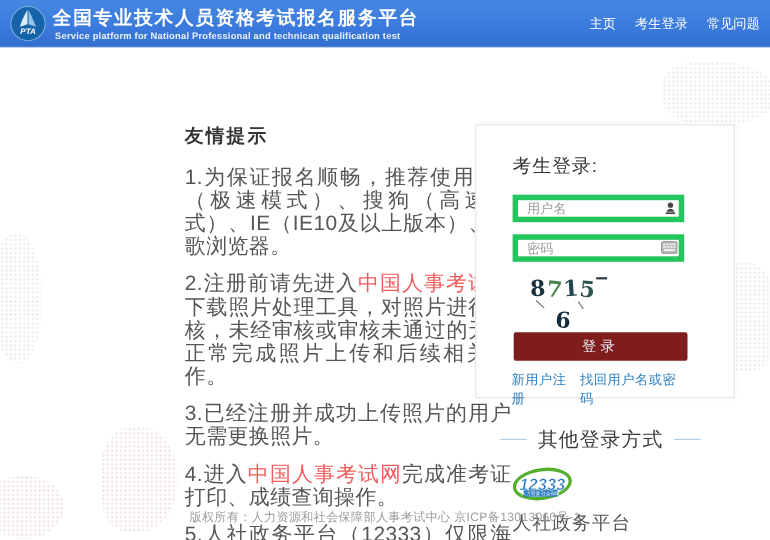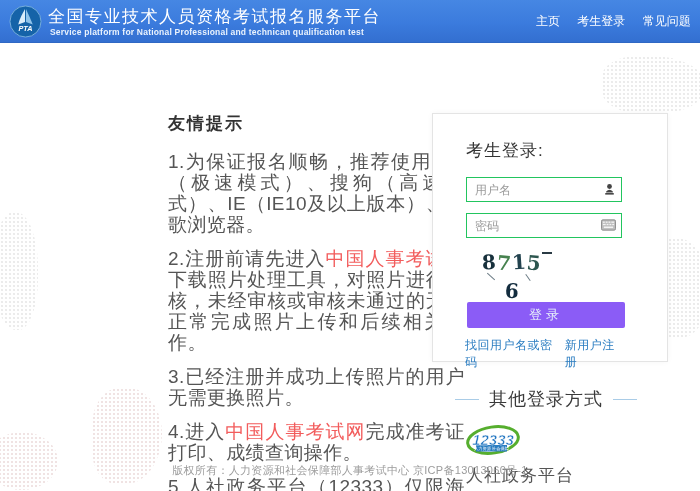--- a/index.html
+++ b/index.html
@@ -16,41 +16,41 @@
   .blob-bl   { left:-14px; top:432px; width:72px;  height:58px;  border-radius:50%; }
   .blob-r1   { left:632px; top:238px; width:74px;  height:100px; border-radius:55% 45% 40% 60%; }
   .blob-tr   { left:602px; top:56px;  width:104px; height:58px;  border-radius:40% 60% 55% 45%; }
   .blob-le   { left:-8px;  top:212px; width:46px;  height:118px; border-radius:50% 50% 45% 55%; }
 
   
   .header { position:absolute; left:0; top:0; width:700px; height:43px;
     background:linear-gradient(180deg,#4687e3 0%,#3b7bdd 55%,#336fd0 100%);
     border-bottom:1px solid #2f68c4; overflow:hidden; }
   .logo { position:absolute; left:9px; top:5px; width:33px; height:33px; }
-  .header-title { position:absolute; left:48px; top:5px; font-size:17px; font-weight:normal;
+  .header-title { position:absolute; left:48px; top:5px; font-size:17px; font-weight:bold;
     color:#ffffff; letter-spacing:1.5px; white-space:nowrap; }
   .header-subtitle { position:absolute; left:50px; top:27px; font-size:8.5px; font-weight:bold;
     color:#e9f2fd; letter-spacing:.2px; white-space:nowrap; }
   .nav { position:absolute; left:536px; top:13px; white-space:nowrap; font-size:12px; }
   .nav a { color:#ffffff; text-decoration:none; margin-right:14px; }
 
   
   .tips { position:absolute; left:130px; top:112px; width:297px;margin-left:38px; }
   .tips h2 { font-size:17px; font-weight:bold; color:#333; letter-spacing:2px; margin-bottom:16px; }
   .tips p { font-size:19px; color:#555; line-height:21px; margin-bottom:13px;
     text-align:justify; letter-spacing:.4px; }
   .tips a { color:#f25c5c; text-decoration:none; }
 
   
   .panel { position:absolute; left:432px; top:113px; width:236px; height:249px;
     background:#fff; border:1px solid #e4e4e4; box-shadow:0 0 6px rgba(0,0,0,.04); }
   .panel-title { margin:25px 0 0 33px; font-size:17px; color:#333; letter-spacing:1px; }
   .field { position:relative; width:156px; margin:11px 0 0 33px; }
   .field.first { margin-top:15px; }
-  .field input { width:156px; height:25px; border:1px solid #22c55e; padding:0 24px 0 8px;
+  .field input { width:156px; height:25px; border:5px solid #22c55e; padding:0 24px 0 8px;
     font-size:12px; color:#333; font-family:inherit; outline:none; }
   .field input::placeholder { color:#9a9a9a; opacity:1; }
   .field .ficon { position:absolute; right:6px; top:6px; }
   .cap-row { display:flex; align-items:center; margin:11px 0 0 33px; }
   .cap-row input { width:78px; height:25px; border:1px solid #ccc; padding:0 8px;
     font-size:12px; color:#333; font-family:inherit; outline:none; }
   .captcha { position:relative; width:72px; height:27px; margin-left:10px; cursor:pointer;
     font-family:"DejaVu Serif","Liberation Serif",serif; font-weight:bold; font-size:20px;
     line-height:27px; text-align:center; letter-spacing:1px; user-select:none; }
   .captcha span { display:inline-block; }
@@ -59,21 +59,21 @@
   .captcha .d2 { color:#22424e; transform:rotate(-4deg); }
   .captcha .d3 { color:#2c564e; transform:rotate(5deg) translateY(1px); }
   .captcha .d4 { color:#132c3e; transform:rotate(3deg) translateY(2px); }
   .captcha .noise1 { position:absolute; left:10px; bottom:-1px; width:10px; height:1px;
     background:#6b7b85; transform:rotate(42deg); }
   .captcha .noise2 { position:absolute; right:16px; bottom:-2px; width:8px; height:1px;
     background:#6b7b85; transform:rotate(55deg); }
   .captcha .dash { position:absolute; right:-4px; top:3px; width:10px; height:2px; background:#2a3a44; }
 
   .login-btn { display:block; margin:26px 0 0 34px; width:158px; height:26px;
-    background:#8b5cf6; color:#e8f2fa; border:none; font-size:13px; letter-spacing:4px;
+    background:#7f1d1d; color:#e8f2fa; border:none; font-size:13px; letter-spacing:4px;
     font-family:Liberation Serif, serif; border-radius:2px; cursor:pointer; }
   .links { display:flex; justify-content:space-between; width:162px; margin:9px 0 0 32px; }
   .links a { font-size:12px; color:#2b7dc1; text-decoration:none; letter-spacing:.5px; }
 
   .divider { display:flex; align-items:center; width:182px; margin:16px 0 0 22px; }
   .divider .line { flex:1; height:1px; background:#a9cce7; }
   .divider .divlabel { font-size:18px; color:#3a3a3a; margin:0 10px; letter-spacing:1px; white-space:nowrap; }
 
   .logo12333 { display:block; margin:13px 0 0 33px; width:54px; height:36px; cursor:pointer; }
   .platform-label { margin:4px 0 0 33px; font-size:17px; color:#555; letter-spacing:1px; }
@@ -154,22 +154,22 @@
         <span class="d0">8</span><span class="d1">7</span><span class="d2">1</span><span class="d3">5</span><span class="d4">6</span>
         <i class="noise1"></i>
         <i class="noise2"></i>
         <i class="dash"></i>
       </div>
     </div>
 
     <button class="login-btn">登录</button>
 
     <div class="links">
+      <a href="#">新用户注册</a>
       <a href="#">找回用户名或密码</a>
-      <a href="#">新用户注册</a>
     </div>
 
     <div class="divider">
       <span class="line"></span>
       <span class="divlabel">其他登录方式</span>
       <span class="line"></span>
     </div>
 
     <svg class="logo12333" viewBox="0 0 54 36">
       <ellipse cx="27" cy="16" rx="25.5" ry="13" fill="#ffffff" stroke="#56ae2e" stroke-width="3" transform="rotate(-8 27 16)"></ellipse>

